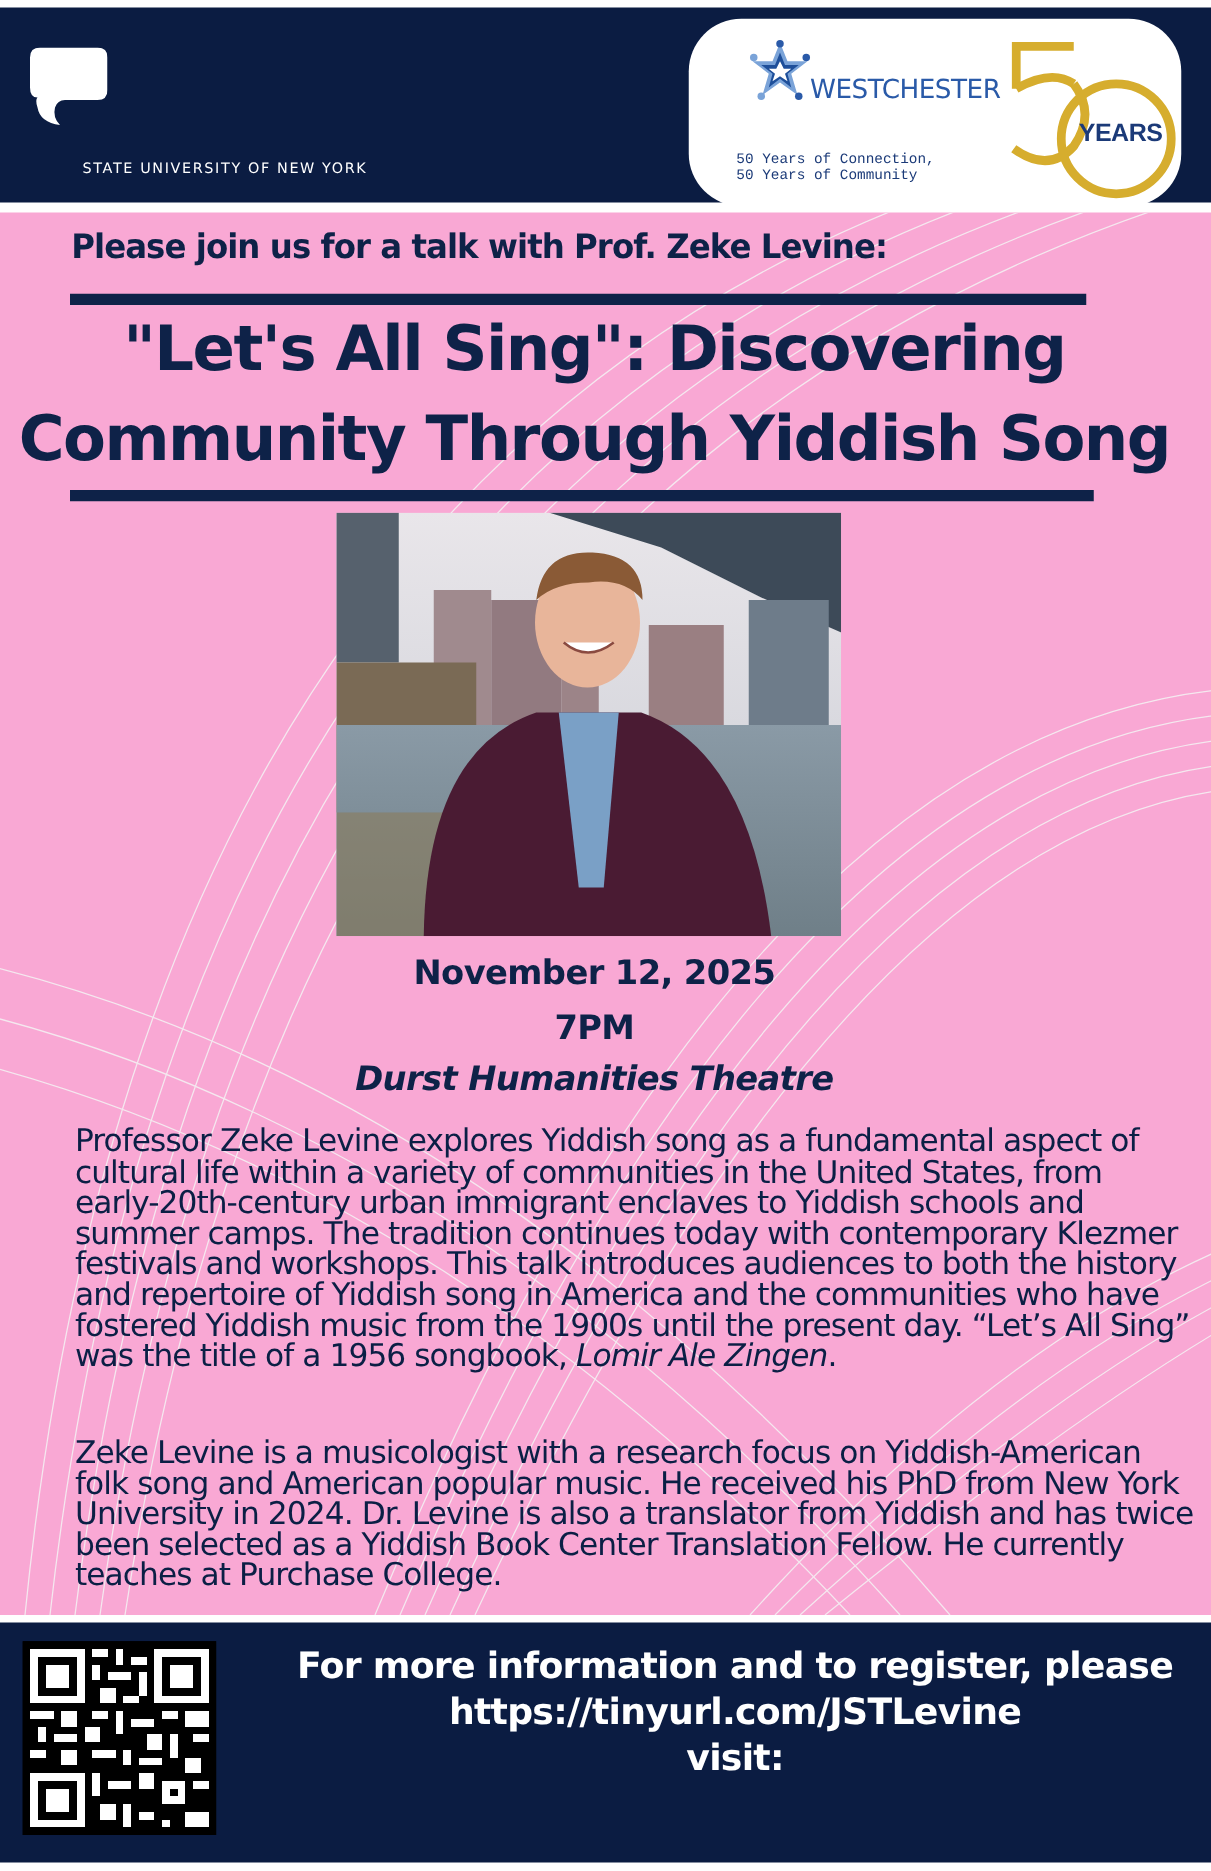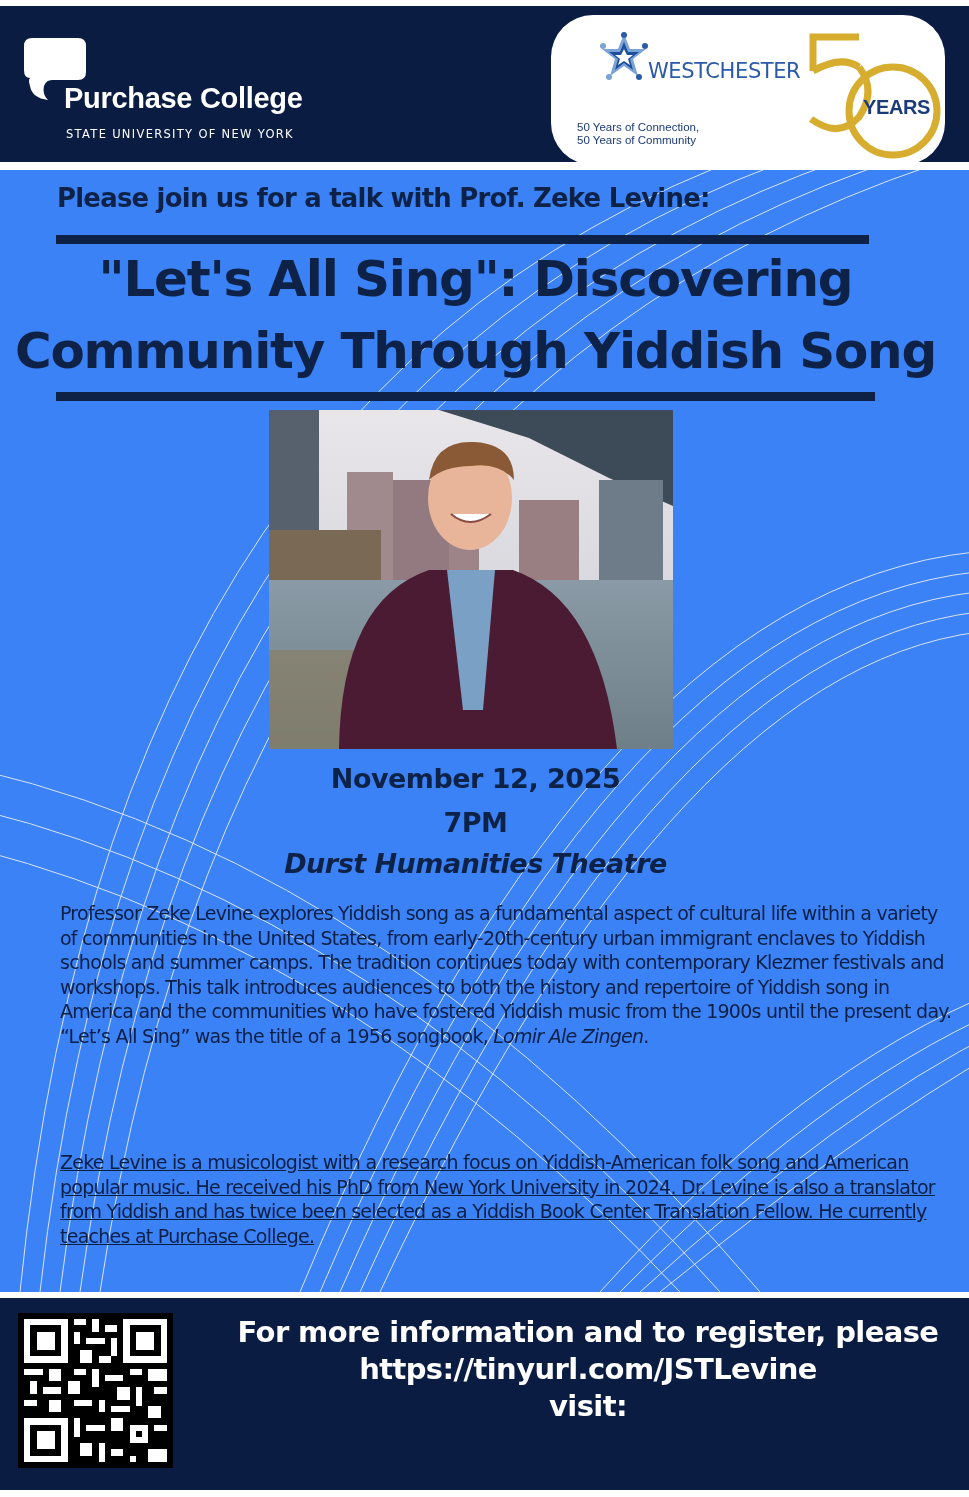--- a/index.html
+++ b/index.html
@@ -9,63 +9,62 @@
   .header { position: absolute; left: 0; top: 6px; width: 969px; height: 156px; background: #0b1c42; }
   .pc-logo { position: absolute; left: 22px; top: 28px; width: 320px; height: 110px; }
   .pc-bubble { position: absolute; left: 2px; top: 4px; width: 62px; height: 62px; }
   .pc-name { position: absolute; left: 42px; top: 48px; color: #fff; font-family: "Liberation Sans", sans-serif; font-weight: bold; font-size: 29px; letter-spacing: -0.3px; white-space: nowrap; }
   .pc-sub { position: absolute; left: 44px; top: 93px; color: #fff; font-family: "DejaVu Sans", sans-serif; font-size: 11.5px; letter-spacing: 1.3px; white-space: nowrap; text-align: center; }
 
   .wjc-card { position: absolute; left: 551px; top: 9px; width: 394px; height: 150px; background: #fff; border-radius: 42px; overflow: hidden; }
   .wjc-star { position: absolute; left: 48px; top: 17px; width: 50px; height: 48px; }
   .wjc-west { position: absolute; left: 97px; top: 44px; color: #2a5aa8; font-family: "DejaVu Sans", sans-serif; font-size: 21px; letter-spacing: -0.4px; }
   .wjc-jewish { position: absolute; left: 33px; top: 68px; color: #2a5aa8; font-family: "DejaVu Sans", sans-serif; font-size: 26px; letter-spacing: -0.6px; white-space: nowrap; }
-  .wjc-tag1, .wjc-tag2 { position: absolute; left: 26px; color: #1b3a78; font-family: Liberation Sans, sans-serif; font-size: 11.5px; }
+  .wjc-tag1, .wjc-tag2 { position: absolute; left: 38px; color: #1b3a78; font-family: Liberation Mono, monospace; font-size: 11.5px; }
   .wjc-tag1 { top: 106px; }
   .wjc-tag2 { top: 119px; }
   .wjc-fifty { position: absolute; left: 250px; top: 16px; width: 140px; height: 130px; }
   .wjc-years { position: absolute; left: 312px; top: 81px; color: #1b3a78; font-family: "Liberation Sans", sans-serif; font-weight: bold; font-size: 20px; letter-spacing: -0.4px; }
 
-  .body-panel { position: absolute; left: 0; top: 170px; width: 969px; height: 1122px; background: #3b82f6; overflow: hidden; }
+  .body-panel { position: absolute; left: 0; top: 170px; width: 969px; height: 1122px; background: #f9a8d4; overflow: hidden; }
   .bg-lines { position: absolute; left: 0; top: 0; width: 969px; height: 1122px; }
 
   .intro { position: absolute; left: 57px; top: 12px; font-family: "DejaVu Sans", sans-serif; font-weight: bold; font-size: 27px; color: #0e2248; letter-spacing: -0.8px; transform: scaleX(0.96); transform-origin: left; white-space: nowrap; }
   .rule { position: absolute; height: 9px; background: #0e2248; }
   .rule-top { left: 56px; top: 65px; width: 813px; }
   .rule-bottom { left: 56px; top: 222px; width: 819px; }
   .title { position: absolute; left: 0; width: 951px; text-align: center; font-family: "DejaVu Sans", sans-serif; font-weight: bold; color: #0e2248; font-size: 50px; letter-spacing: -1.2px; white-space: nowrap; }
   .title-1 { top: 80px; }
   .title-2 { top: 152px; }
 
   .photo { position: absolute; left: 269px; top: 240px; width: 404px; height: 339px; overflow: hidden; }
   .photo svg { display: block; }
 
   .event { position: absolute; left: 0; width: 951px; text-align: center; font-family: "DejaVu Sans", sans-serif; font-weight: bold; color: #0e2248; font-size: 27px; letter-spacing: -0.5px; }
   .ev-date { top: 593px; }
   .ev-time { top: 637px; }
   .ev-venue { top: 678px; font-style: italic; }
 
-  .desc { position: absolute; left: 60px; width: 895px; font-family: "DejaVu Sans", sans-serif; font-size: 19px; line-height: 24.6px; color: #0b1f45; letter-spacing: -0.75px; }
+  .desc { position: absolute; left: 60px; width: 895px; font-family: "DejaVu Sans", sans-serif; font-size: 25px; line-height: 24.6px; color: #0b1f45; letter-spacing: -0.75px; }
   .desc-1 { top: 731px; }
-  .desc-2 { top: 980px; text-decoration: underline; }
+  .desc-2 { top: 980px; }
   .desc em { font-style: italic; }
 
   .footer { position: absolute; left: 0; top: 1298px; width: 969px; height: 192px; background: #0b1c42; }
   .qr { position: absolute; left: 18px; top: 15px; width: 155px; height: 155px; background: #000; }
   .cta { position: absolute; left: 208px; top: 16px; width: 760px; text-align: center; color: #fff; font-family: "DejaVu Sans", sans-serif; font-weight: bold; font-size: 29px; line-height: 37px; letter-spacing: -0.6px; }
 </style>
 </head>
 <body>
 
 <div class="header">
   <div class="pc-logo">
     <svg class="pc-bubble" viewBox="0 0 62 62">
       <path d="M8 0 H54 Q62 0 62 8 V34 Q62 42 54 42 H28 Q22 42 20 48 Q18 56 24 62 Q8 60 6 48 Q4 42 6 40 Q0 40 0 32 V8 Q0 0 8 0 Z" fill="#ffffff"></path>
     </svg>
-    <div class="pc-name">Purchase College</div>
     <div class="pc-sub">STATE UNIVERSITY OF NEW YORK</div>
   </div>
 
   <div class="wjc-card">
     <svg class="wjc-star" viewBox="0 0 50 48">
       <polygon points="25,2 31,17 47,17 34,27 39,44 25,34 11,44 16,27 3,17 19,17" fill="#7aa3d8"></polygon>
       <polygon points="25,10 29,20 40,20 31,27 34,38 25,31 16,38 19,27 10,20 21,20" fill="#1e4f9a"></polygon>
       <polygon points="25,17 28,23 34,23 29,27 31,33 25,29 19,33 21,27 16,23 22,23" fill="#ffffff"></polygon>
       <circle cx="25" cy="3" r="3" fill="#2a5aa8"></circle>
       <circle cx="46" cy="14" r="3" fill="#2a5aa8"></circle>

